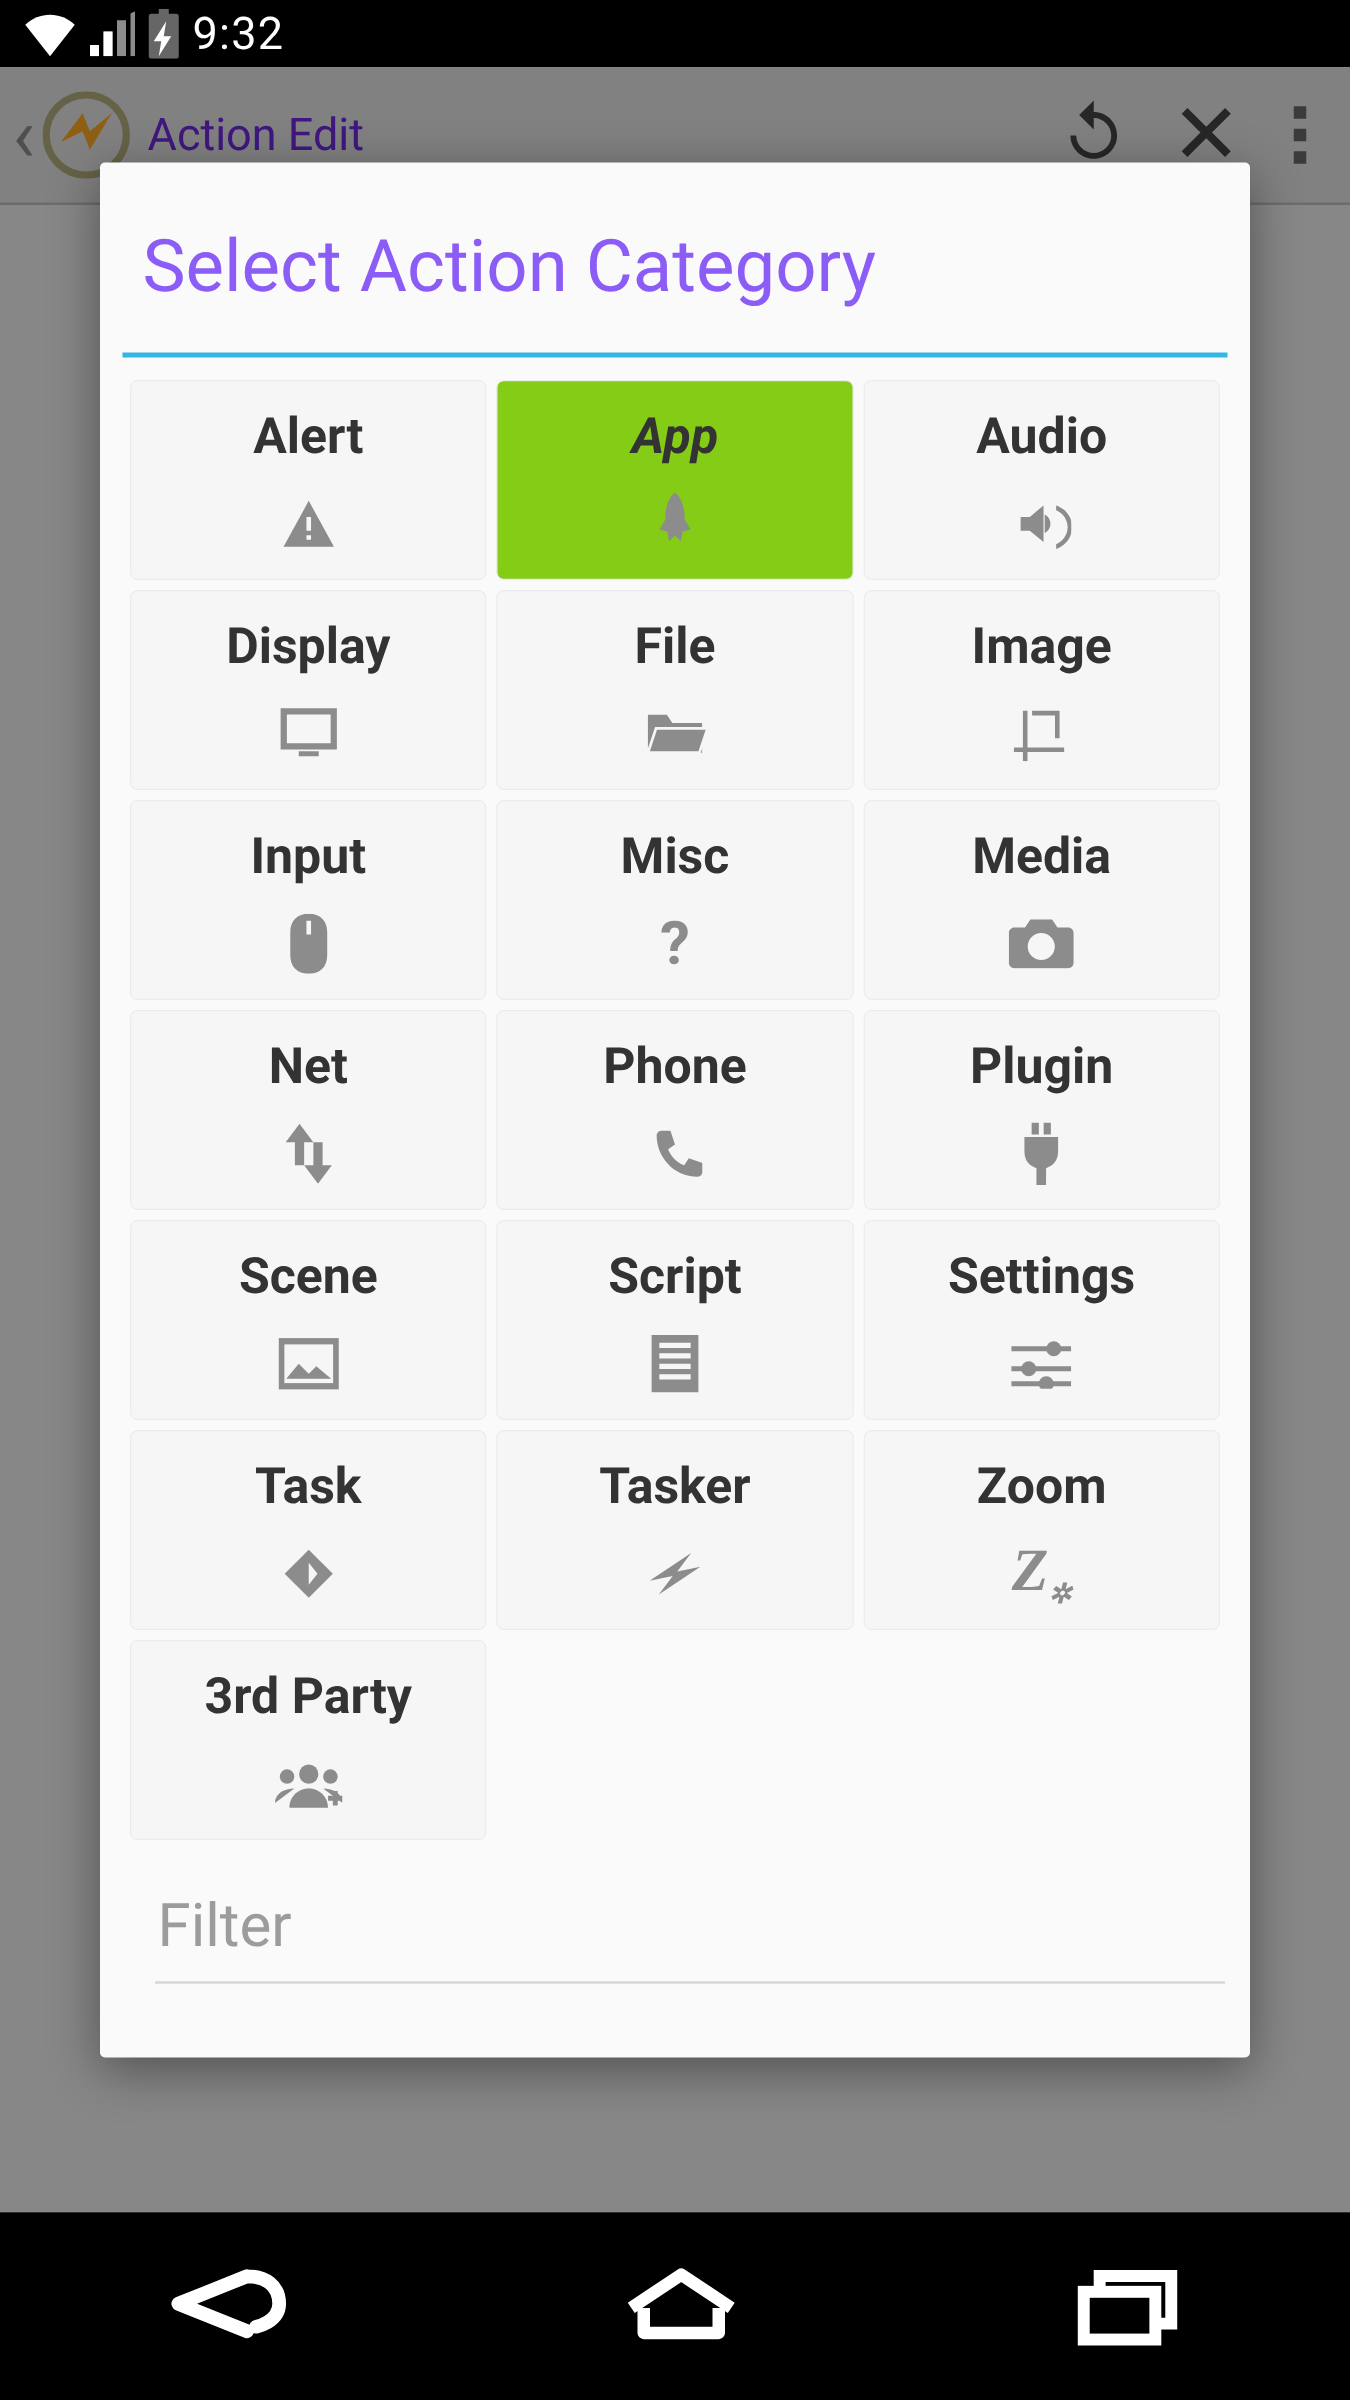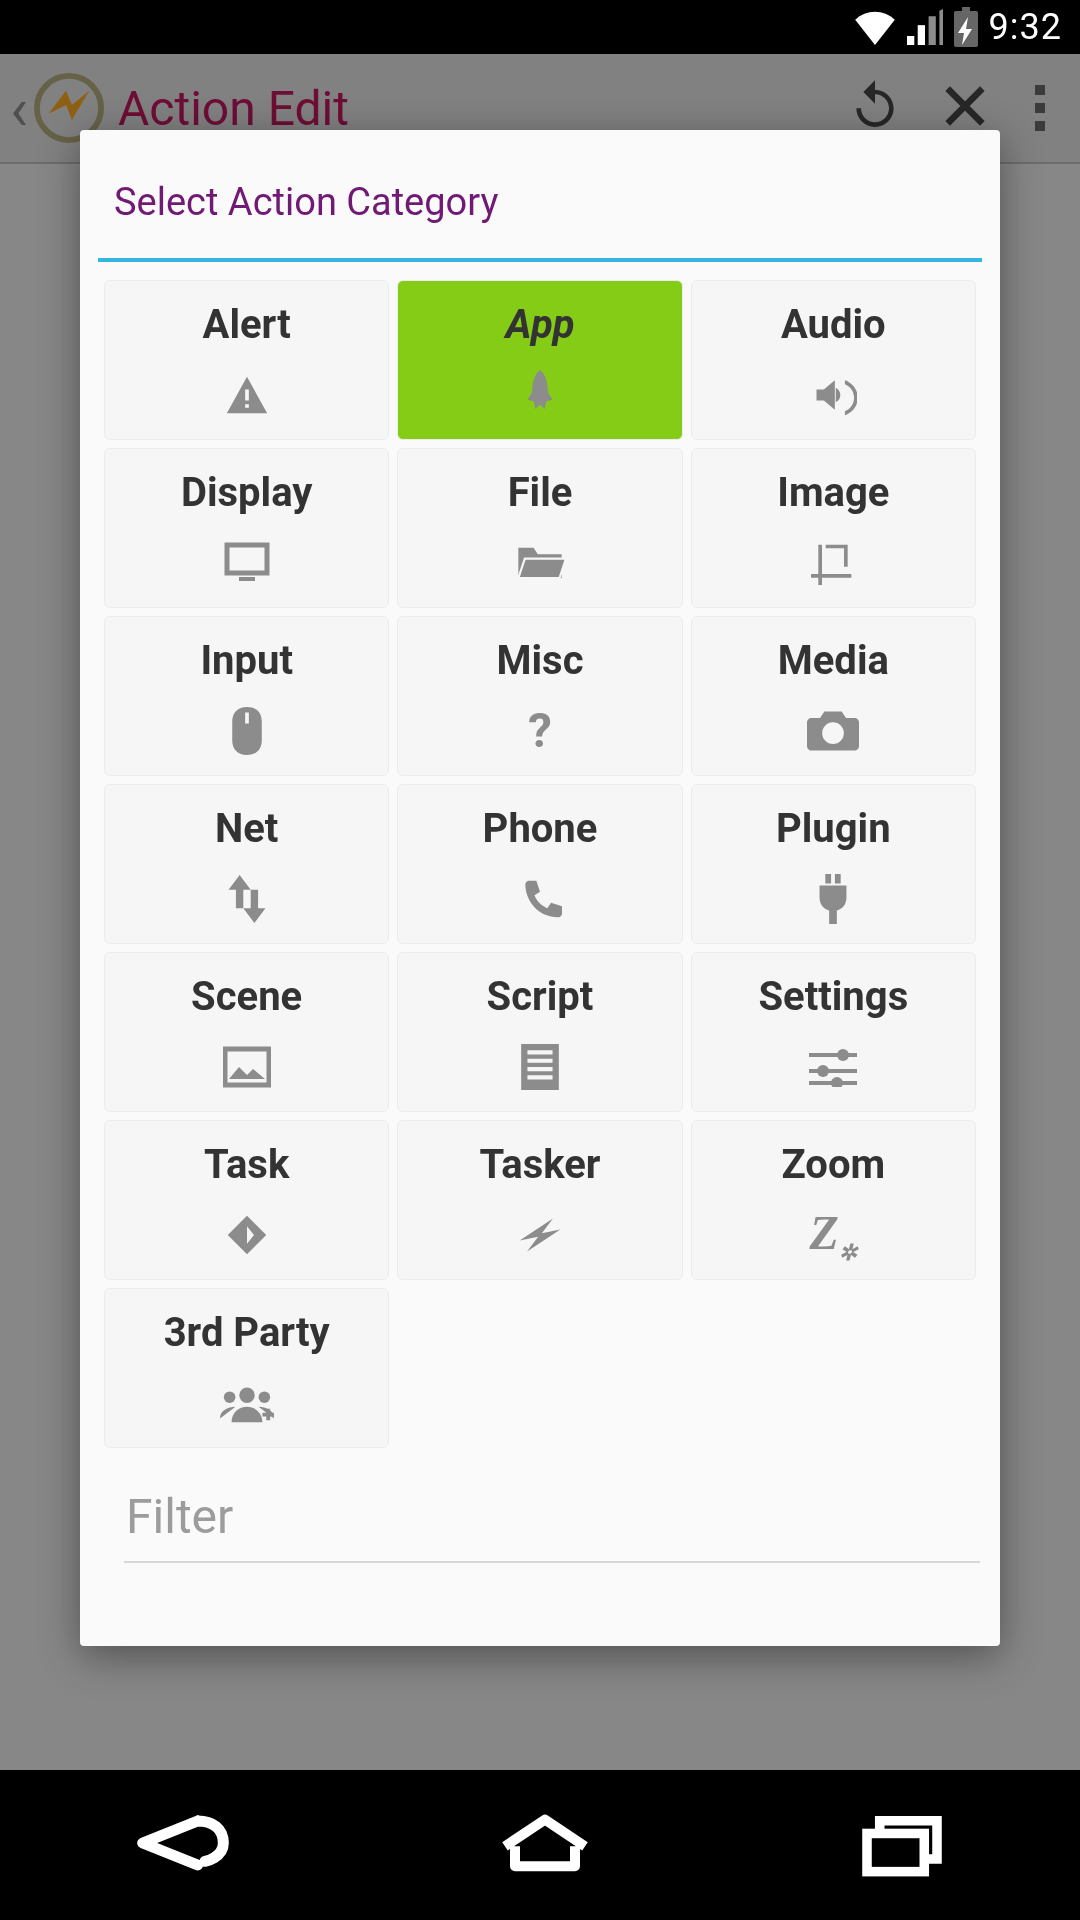--- a/index.html
+++ b/index.html
@@ -10,21 +10,20 @@
     position:relative;
     overflow:hidden;
   }
   
   .status-bar{
     height:54px;
     background:#000;
     color:#fff;
     display:flex;
     align-items:center;
-    justify-content:flex-end;
     padding:0 18px;
     font-size:36px;
     gap:10px;
   }
   .status-bar .clock{ font-weight:400; letter-spacing:1px; }
   .status-bar svg{ fill:#fff; }
   
   .app-area{
     position:absolute;
     top:54px; left:0; right:0; bottom:150px;
@@ -39,21 +38,21 @@
     padding:0 10px;
     color:#333;
   }
   .app-header .back-caret{
     font-size:60px; color:#888; margin-right:6px;
   }
   .app-header .tasker-logo{
     width:70px; height:70px; margin-right:14px;
     display:flex; align-items:center; justify-content:center;
   }
-  .app-header .title{ font-size:48px; color:#be185d; font-weight:400; flex:1;}
+  .app-header .title{ font-size:36px; color:#6d28d9; font-weight:400; flex:1;}
   .app-header .hicon{ width:90px; text-align:center; }
   .app-header .hicon svg{ fill:#444; }
   .app-header .kebab{ display:flex; flex-direction:column; gap:8px; align-items:center; width:60px;}
   .app-header .kebab span{ width:10px; height:10px; background:#666; }
 
   
   .scrim{
     position:absolute; inset:54px 0 150px 0;
     background:rgba(0,0,0,0.42);
   }
@@ -65,22 +64,22 @@
     left:80px; right:80px;
     bottom:274px;
     background:#fafafa;
     border-radius:4px;
     box-shadow:0 10px 40px rgba(0,0,0,0.4);
     display:flex;
     flex-direction:column;
     padding:0 18px 18px 18px;
   }
   .dialog-title{
-    color:#701a75;
-    font-size:38px;
+    color:#8b5cf6;
+    font-size:58px;
     font-weight:400;
     padding:50px 16px 34px 16px;
   }
   .dialog-divider{
     height:4px; background:#35b6e2; margin:0 0 18px 0;
   }
   .grid{
     display:grid;
     grid-template-columns:repeat(3,1fr);
     gap:8px;

